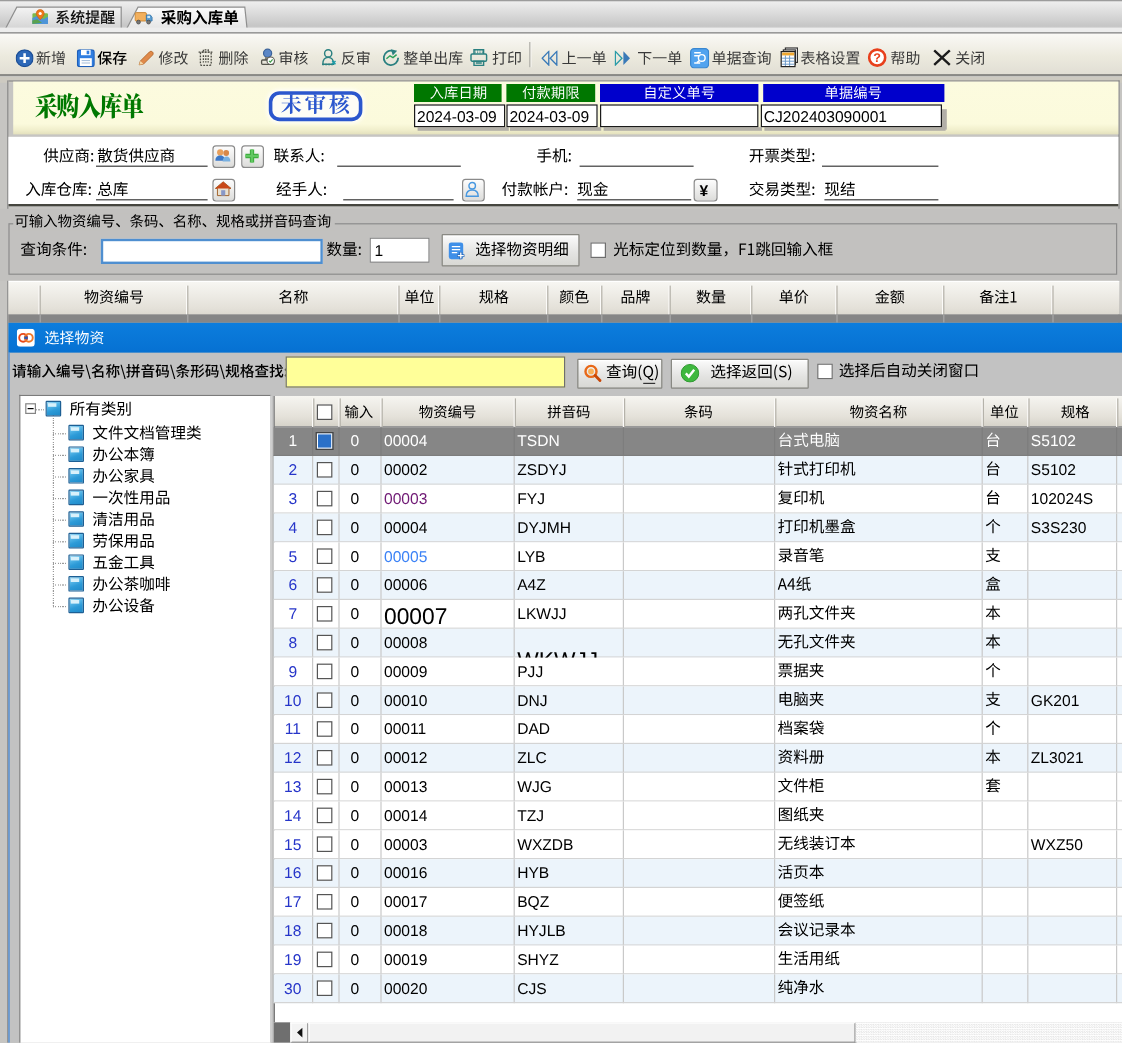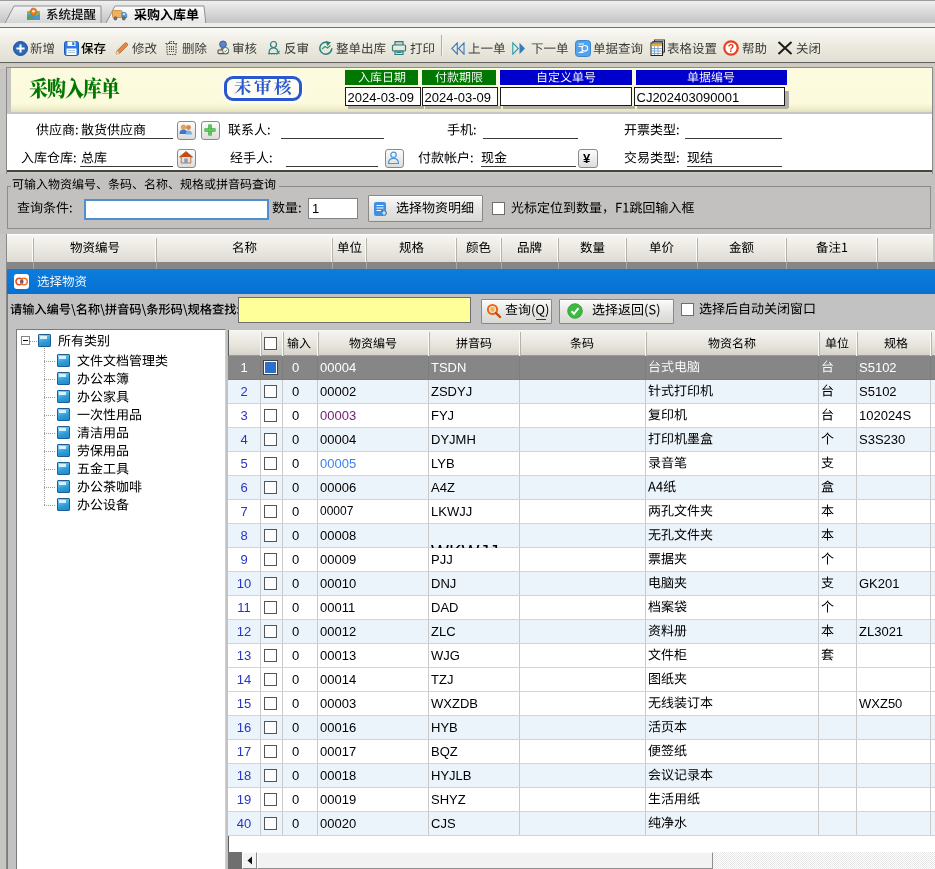--- a/index.html
+++ b/index.html
@@ -1133,21 +1133,21 @@
     <div class="vl" style="left:200px"></div>
     <div class="vl" style="left:291px"></div>
     <div class="vl" style="left:417px"></div>
     <div class="vl" style="left:590px"></div>
     <div class="vl" style="left:628px"></div>
     <div class="vl" style="left:702px"></div>
     <div class="hl"></div>
     <div class="rn" style="left:1px">7</div>
     <div class="gcb"></div>
     <div class="lat" style="left:64px;top:4px;font-size:13px;color:#000">0</div>
-    <div class="lat" style="left:92px;top:4px;font-size:12px;color:#000">00007</div>
+    <div class="lat" style="left:92px;top:4px;font-size:19px;color:#000">00007</div>
     <div class="lat" style="left:203px;top:4px;font-size:13px;color:#000">LKWJJ</div>
   </div>
 <svg class="ct " style="left:648.0px;top:504.4px" width="66" height="15">
     <g fill="#000" transform="translate(0 11.4) scale(0.01300 -0.01300)">
       <use href="#g190"></use>
       <use href="#g191" x="1000"></use>
       <use href="#g153" x="2000"></use>
       <use href="#g98" x="3000"></use>
       <use href="#g192" x="4000"></use>
     </g>
@@ -1489,21 +1489,21 @@
     <div class="vl" style="left:32px"></div>
     <div class="vl" style="left:53.5px"></div>
     <div class="vl" style="left:89px"></div>
     <div class="vl" style="left:200px"></div>
     <div class="vl" style="left:291px"></div>
     <div class="vl" style="left:417px"></div>
     <div class="vl" style="left:590px"></div>
     <div class="vl" style="left:628px"></div>
     <div class="vl" style="left:702px"></div>
     <div class="hl"></div>
-    <div class="rn" style="left:1px">40</div>
+    <div class="rn" style="left:1px">30</div>
     <div class="gcb"></div>
     <div class="lat" style="left:64px;top:4px;font-size:13px;color:#000">0</div>
     <div class="lat" style="left:92px;top:4px;font-size:13px;color:#000">00020</div>
     <div class="lat" style="left:203px;top:4px;font-size:13px;color:#000">CJS</div>
   </div>
 <svg class="ct " style="left:648.0px;top:816.4px" width="40" height="15">
     <g fill="#000" transform="translate(0 11.4) scale(0.01300 -0.01300)">
       <use href="#g212"></use>
       <use href="#g213" x="1000"></use>
       <use href="#g214" x="2000"></use>

